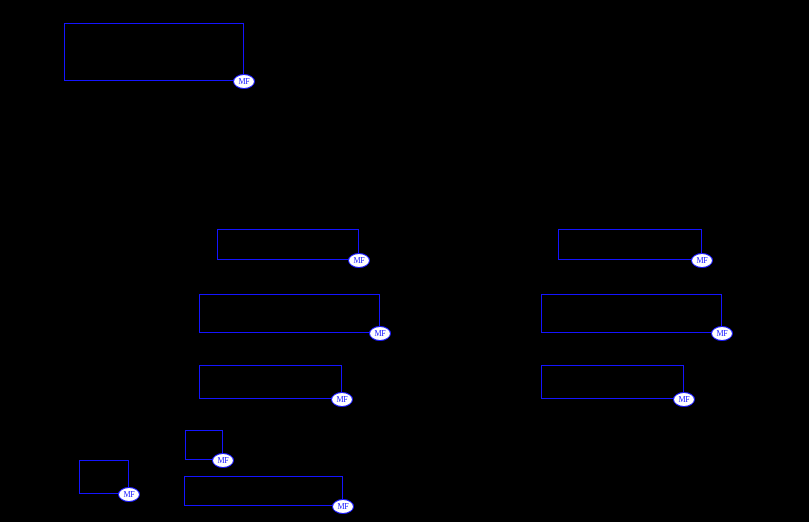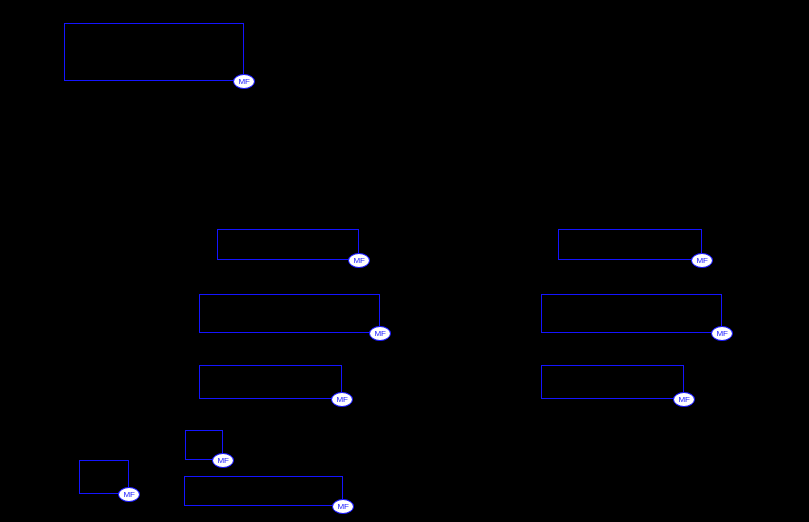--- a/index.html
+++ b/index.html
@@ -28,21 +28,21 @@
     width: 22px;
     height: 15px;
     border-radius: 50%;
     background: #ffffff;
     border: 1px solid #1414ff;
     box-sizing: border-box;
     display: flex;
     align-items: center;
     justify-content: center;
     color: #1414ff;
-    font-family: Liberation Sans, sans-serif;
+    font-family: Liberation Serif, serif;
     font-size: 8px;
     font-weight: 400;
     line-height: 1;
     letter-spacing: -0.2px;
     user-select: none;
   }
 </style>
 </head>
 <body>
 

